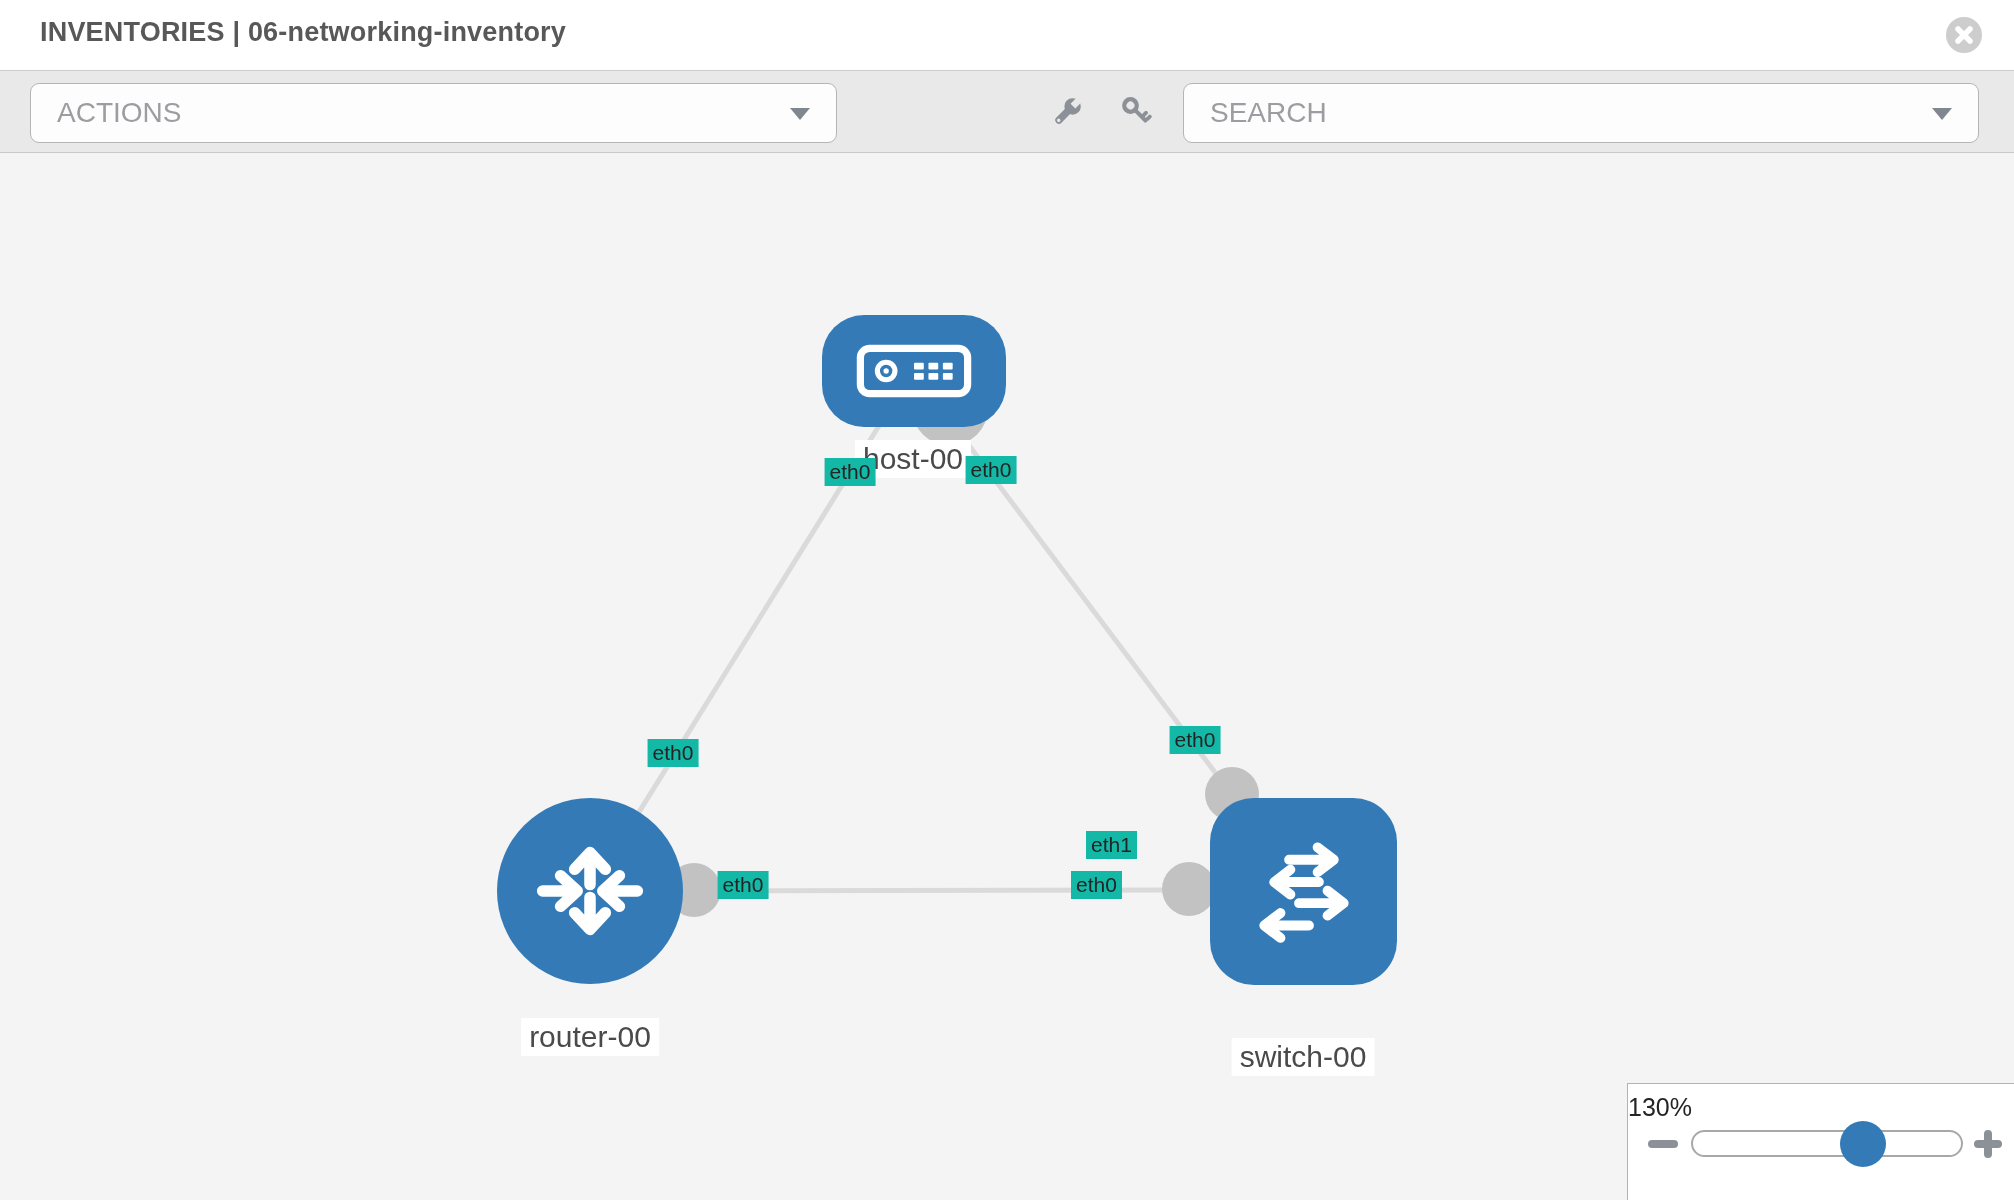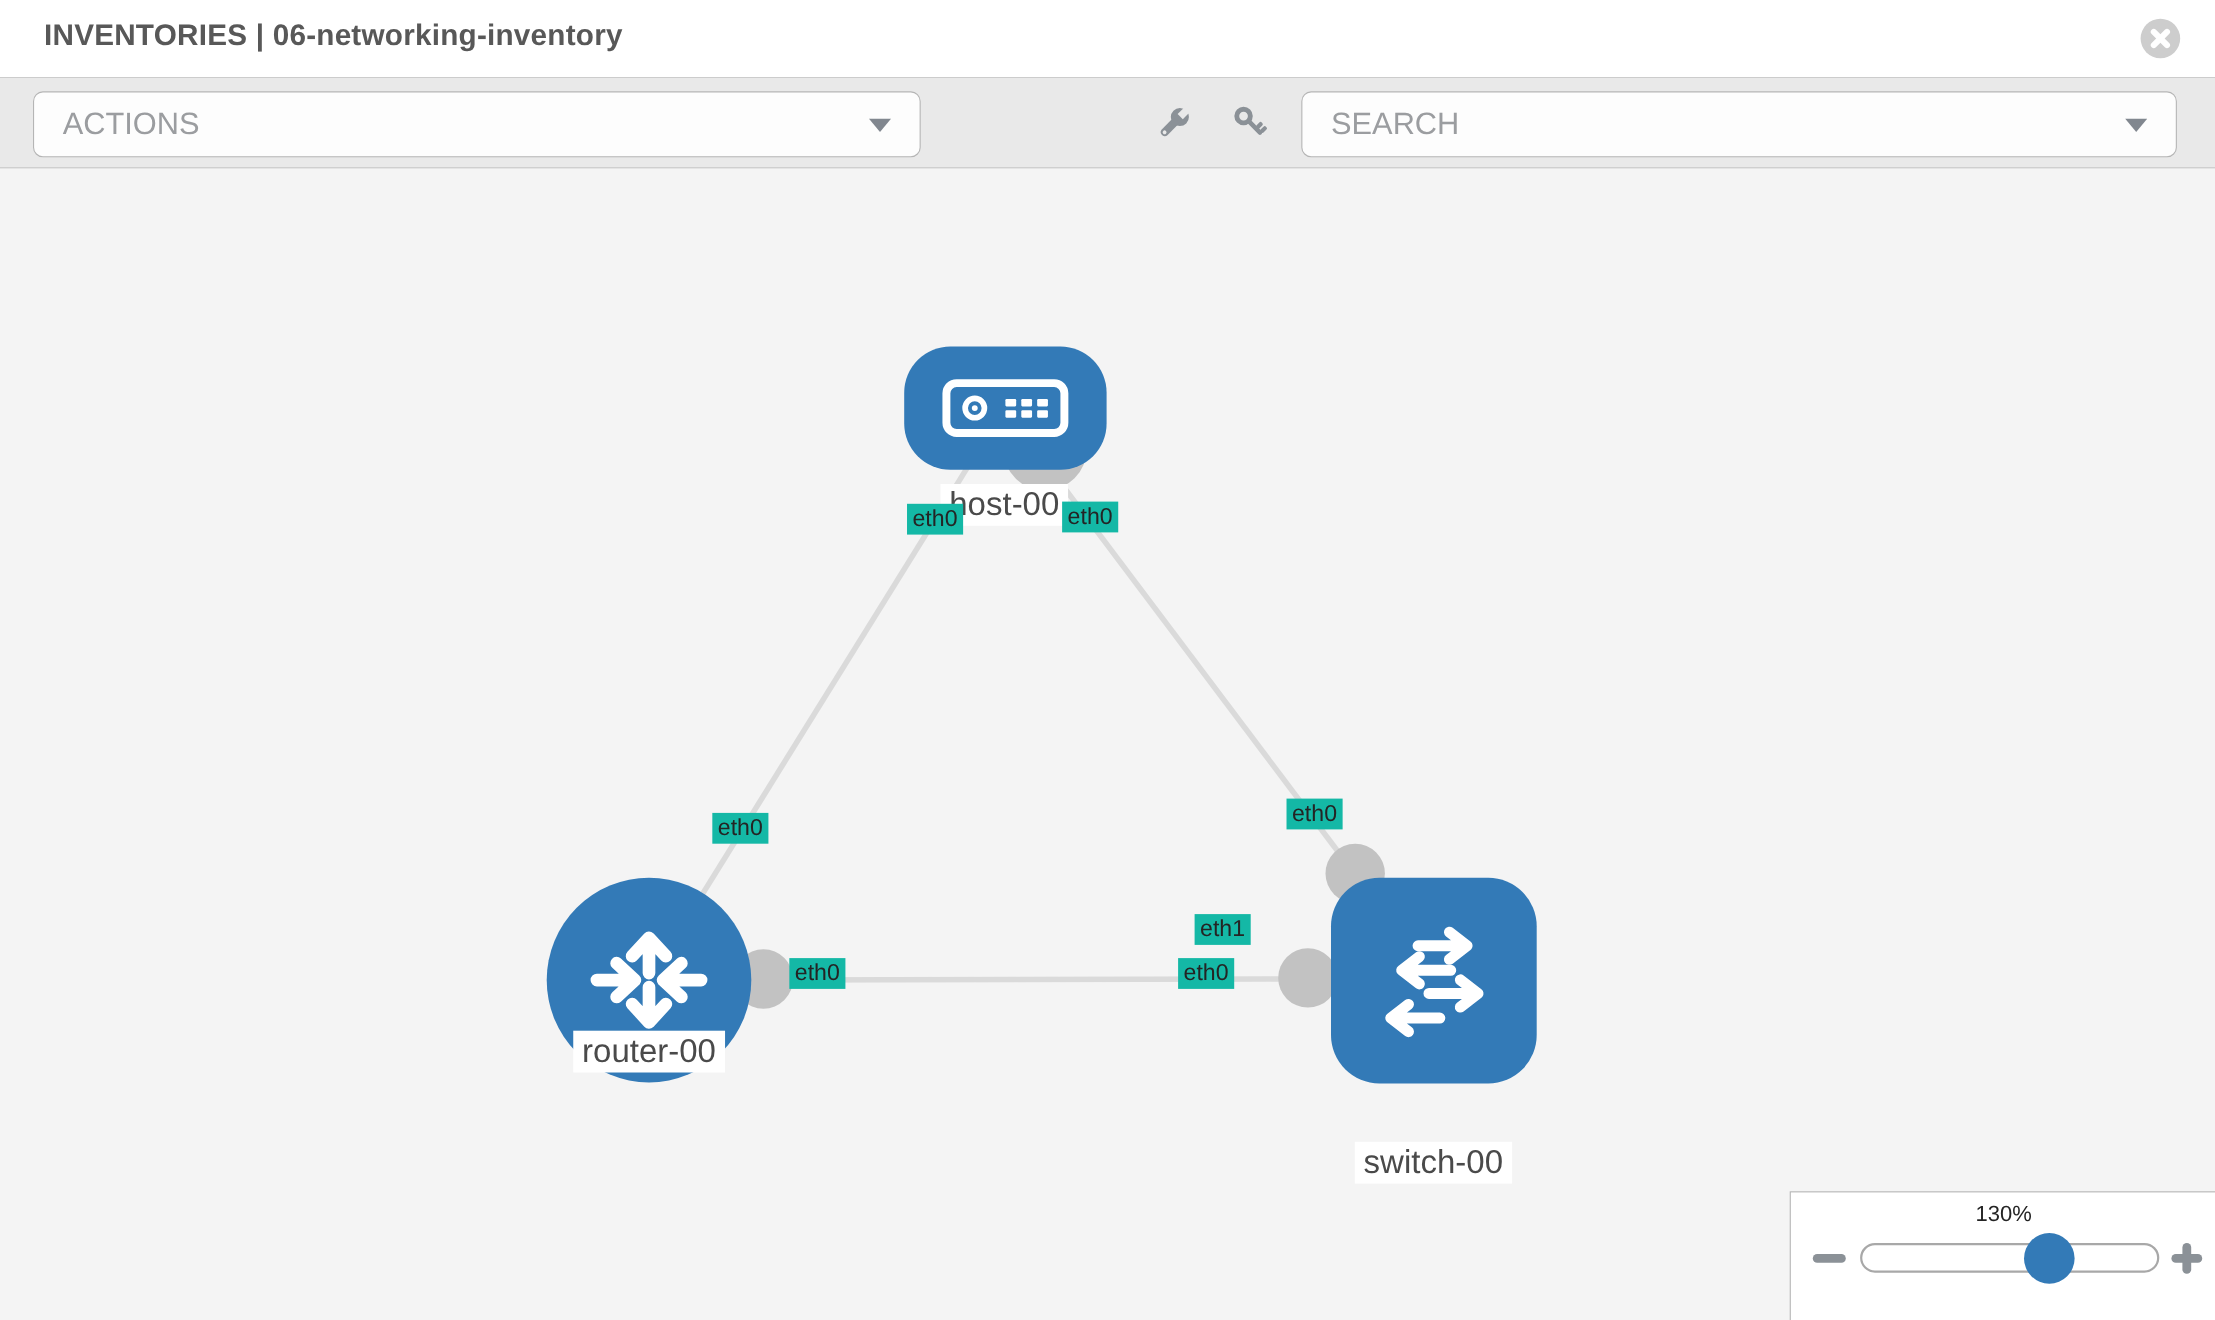--- a/index.html
+++ b/index.html
@@ -26,21 +26,21 @@
   #node-host{left:822px;top:315px;width:184px;height:112px;border-radius:42px;}
   #node-router{left:497px;top:798px;width:186px;height:186px;border-radius:50%;}
   #node-switch{left:1210px;top:798px;width:187px;height:187px;border-radius:44px;}
   .node-label{z-index:4;background:#ffffff;color:#4a4a4a;font-size:30px;padding:2px 8px;transform:translate(-50%,-50%);white-space:nowrap;}
   .if-chip{z-index:4;background:#14b8a6;color:#242424;font-size:21px;padding:2px 5px;white-space:nowrap;}
   .chip-c{transform:translate(-50%,-50%);}
   .chip-l{transform:translate(0,-50%);}
 
   
   #zoom-panel{left:1627px;top:1083px;width:387px;height:117px;background:#ffffff;border:1px solid #b3b3b3;z-index:40;}
-  #zoom-value{left:0;top:9px;width:100%;text-align:center;font-size:20px;color:#242424;}
+  #zoom-value{left:0;top:9px;width:100%;text-align:left;font-size:25px;color:#242424;}
   #zoom-minus{left:20px;top:56px;width:30px;height:8px;border-radius:4px;background:#8b9197;cursor:pointer;}
   #zoom-track{left:63px;top:46px;width:272px;height:27px;border-radius:15px;background:#ffffff;border:2px solid #a8a8a8;box-sizing:border-box;cursor:pointer;}
   #zoom-thumb{left:212px;top:37px;width:46px;height:46px;border-radius:50%;background:#337ab7;cursor:pointer;}
   #zoom-plus{left:346px;top:46px;width:28px;height:28px;cursor:pointer;}
   #zoom-plus .h{left:0;top:10px;width:28px;height:8px;border-radius:4px;background:#8b9197;}
   #zoom-plus .v{left:10px;top:0;width:8px;height:28px;border-radius:4px;background:#8b9197;}
 </style>
 </head>
 <body>
 
@@ -86,21 +86,21 @@
   <div id="node-switch" class="abs node">
     <svg width="124" height="124" viewBox="0 0 100 100" fill="none" stroke="#ffffff" stroke-width="8" stroke-linecap="round" stroke-linejoin="round">
       <path d="M38 24 H68 M61 14 L74 24 L61 34"></path>
       <path d="M62 42 H32 M39 32 L26 42 L39 52"></path>
       <path d="M46 59 H76 M69 49 L82 59 L69 69"></path>
       <path d="M54 77 H24 M31 67 L18 77 L31 87"></path>
     </svg>
   </div>
 
   <div class="abs node-label" style="left:913px;top:459px;">host-00</div>
-  <div class="abs node-label" style="left:590px;top:956px;">router-00</div>
+  <div class="abs node-label" style="left:590px;top:1037px;">router-00</div>
   <div class="abs node-label" style="left:1303px;top:1013px;margin-top:44px;">switch-00</div>
 
   <div class="abs if-chip chip-c" style="left:850px;top:472px;">eth0</div>
   <div class="abs if-chip chip-c" style="left:673px;top:753px;">eth0</div>
   <div class="abs if-chip chip-c" style="left:991px;top:470px;">eth0</div>
   <div class="abs if-chip chip-c" style="left:1195px;top:740px;">eth0</div>
   <div class="abs if-chip chip-c" style="left:743px;top:885px;">eth0</div>
   <div class="abs if-chip chip-l" style="left:1071px;top:885px;">eth0</div>
   <div class="abs if-chip chip-l" style="left:1086px;top:845px;">eth1</div>
 

